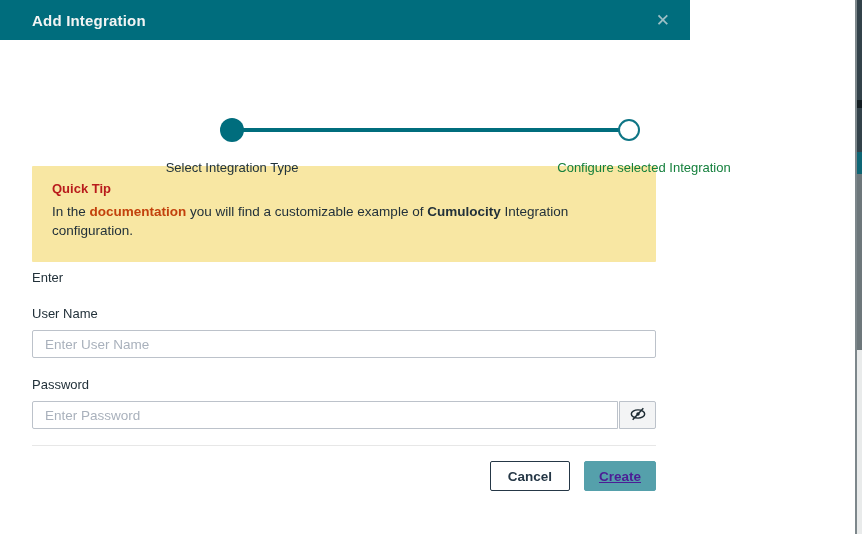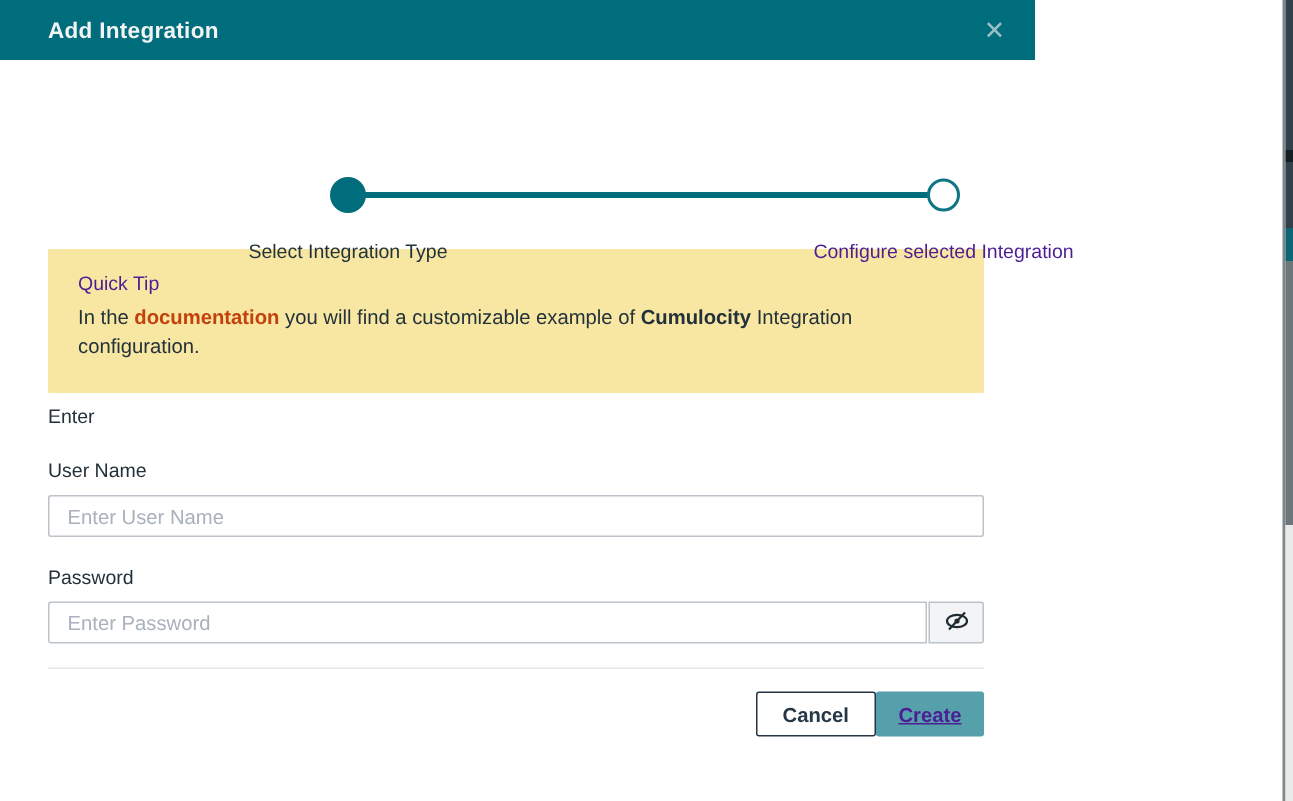--- a/index.html
+++ b/index.html
@@ -19,26 +19,26 @@
   .stepper { position:relative; height:106px; }
   .step-line { position:absolute; left:232px; top:88px; width:397px; height:4px;
                background:#006d7d; }
   .step-dot { position:absolute; border-radius:50%; }
   .dot-filled { left:220px; top:78px; width:24px; height:24px; background:#006d7d; }
   .dot-empty  { left:618px; top:79px; width:22px; height:22px; background:#ffffff;
                 border:2px solid #0e7585; }
   .step-label { position:absolute; top:120px; transform:translateX(-50%);
                 font-size:13px; font-weight:normal; white-space:nowrap; }
   .label-done    { left:232px; color:#20333d; }
-  .label-current { left:629px; color:#4c1d95; }
+  .label-current { left:644px; color:#15803d; }
 
   
   .tip { margin:20px 34px 0 32px; background:#f8e7a3; padding:14px 20px 22px 20px;
          border-radius:1px; }
-  .tip-title { font-size:13px; font-weight:normal; color:#4c1d95; line-height:18px; }
+  .tip-title { font-size:13px; font-weight:bold; color:#b91c1c; line-height:18px; }
   .tip-body { font-size:13.5px; color:#22313a; line-height:19px; margin-top:4px; }
   .tip-link { color:#c2410c; font-weight:600; text-decoration:none; cursor:pointer; }
   .tip-bold { font-weight:bold; }
 
   
   .field { margin:0 34px 0 32px; }
   .field-label { display:block; font-size:13px; color:#22313a; line-height:16px;
                  margin-bottom:8px; }
   .f-server   .field-label { margin-top:8px; }
   .f-username .field-label { margin-top:20px; }
@@ -48,21 +48,21 @@
                 font-family:inherit; outline:none; }
   .text-input::placeholder { color:#a9b1bc; opacity:1; }
   .pw-row { display:flex; align-items:stretch; }
   .pw-row .text-input { flex:1; border-radius:2px 0 0 2px; }
   .eye-btn { width:37px; height:28px; border:1px solid #bcc2ca; border-left:1px solid #bcc2ca;
              background:#f3f4f5; display:flex; align-items:center; justify-content:center;
              cursor:pointer; border-radius:0 2px 2px 0; margin-left:1px; }
 
   
   .divider { height:1px; background:#e7e7e7; margin:16px 34px 0 32px; }
-  .footer { display:flex; justify-content:flex-end; margin:15px 34px 0 32px; }
+  .footer { display:flex; justify-content:flex-end; gap:14px; margin:15px 34px 0 32px; }
   .btn { height:30px; font-size:13.5px; font-weight:bold; border-radius:2px;
          cursor:pointer; font-family:inherit; }
   .btn-cancel { background:#ffffff; border:1px solid #253746; color:#253746; padding:0 17px; }
   .btn-create { background:#55a0ab; border:1px solid #55a0ab; color:#4c1d95; padding:1px 14px;text-decoration:underline; }
 
   
   .bg-strip { position:absolute; right:0; top:0; width:7px; height:534px; }
   .scroll-line { position:absolute; left:0; top:0; width:2px; height:534px; background:#7d878b; }
   .seg { position:absolute; left:2px; width:5px; }
   .seg1 { top:0;    height:100px; background:#33424a; }

